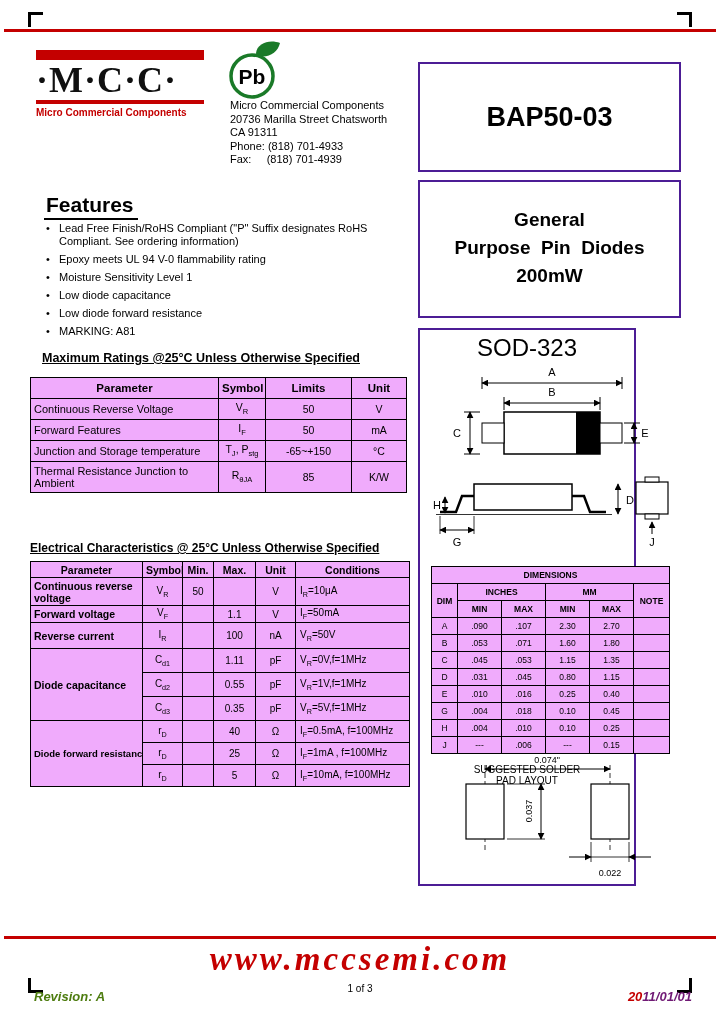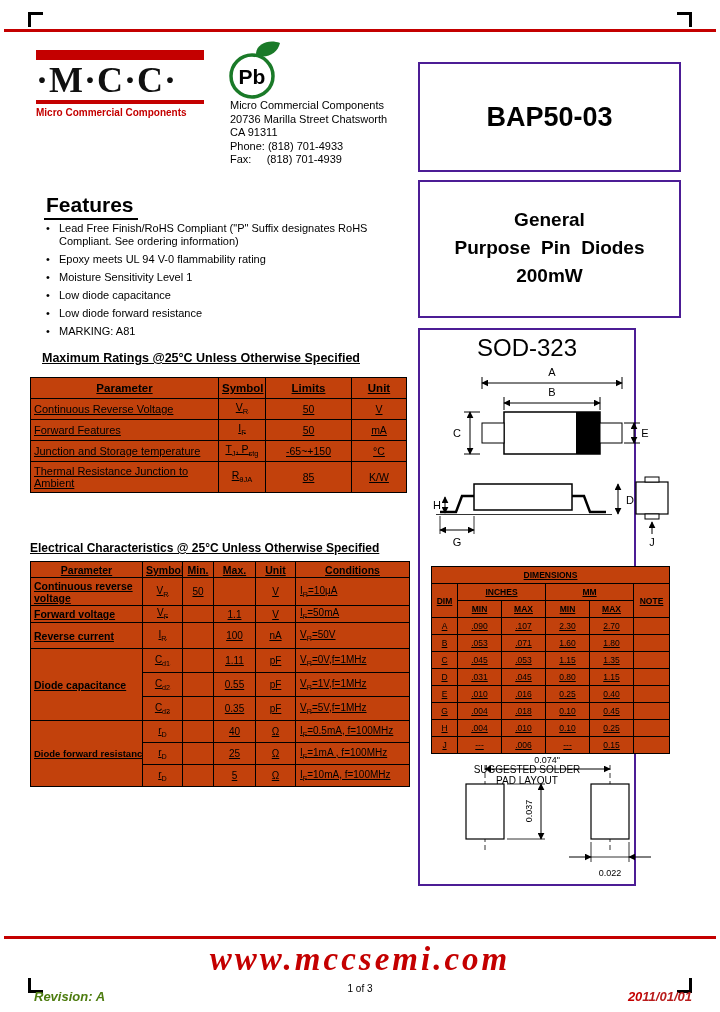--- a/index.html
+++ b/index.html
@@ -40,21 +40,21 @@
   .features-title { left:44px; top:193px; font-size:21px; font-weight:bold; display:inline-block;
                     border-bottom:2.5px solid #000; padding:0 4px 1px 2px; }
   .feat-list { left:44px; top:222px; width:332px; list-style:none; font-size:11px; }
   .feat-list li { position:relative; padding-left:15px; margin-bottom:5px; line-height:13px; }
   .feat-list li::before { content:"\2022"; position:absolute; left:2px; top:0; }
   .sec-title { position:absolute; font-weight:bold; text-decoration:underline; }
   .max-title  { left:42px; top:351px; font-size:12.5px; }
   .elec-title { left:30px; top:541px; font-size:12px; }
 
   
-  .tbl { position:absolute; border-collapse:collapse; table-layout:fixed; background:#c2410c;text-decoration:underline; }
+  .tbl { position:absolute; border-collapse:collapse; table-layout:fixed; background:#f0abfc; }
   .tbl th, .tbl td { border:1px solid #000; padding:1px 3px; vertical-align:middle; overflow:hidden; }
   sub { font-size:0.72em; }
 
   .max { left:30px; top:377px; width:376px; font-size:11px; }
   .max th { font-size:11.5px; text-align:center; }
   .max td { font-size:10.5px; }
   .max td.param { font-size:11px; text-align:left; }
   .max td.c { text-align:center; }
   .max tr { height:21px; }
   .max tr.tall { height:31px; }
@@ -75,21 +75,21 @@
   .solder-title { position:absolute; left:0; width:100%; text-align:center; font-size:10px;margin-top:36px; }
 
   
   .website { position:absolute; left:0; top:941px; width:100%; text-align:center;
              font-family:"Liberation Serif", serif; font-style:italic; font-weight:bold;
              font-size:33px; letter-spacing:3px; color:#c40000; }
   .pagenum { position:absolute; left:0; top:983px; width:100%; text-align:center; font-size:10px; }
   .revision { position:absolute; left:34px; top:989px; font-size:13px; font-weight:bold;
               font-style:italic; color:#4d7c0f; }
   .datefoot { position:absolute; right:28px; top:989px; font-size:13px; font-weight:bold; font-style:italic; }
-  .datefoot .red { color:#c40000; } .datefoot .blue { color:#b91c1c; }
+  .datefoot .red { color:#c40000; } .datefoot .blue { color:#701a75; }
 
   svg text { font-family:"Liberation Sans", sans-serif; fill:#000; }
 </style>
 </head>
 <body>
 
 <div class="page">
 
   <div class="crop tl"></div>
   <div class="crop tr"></div>

